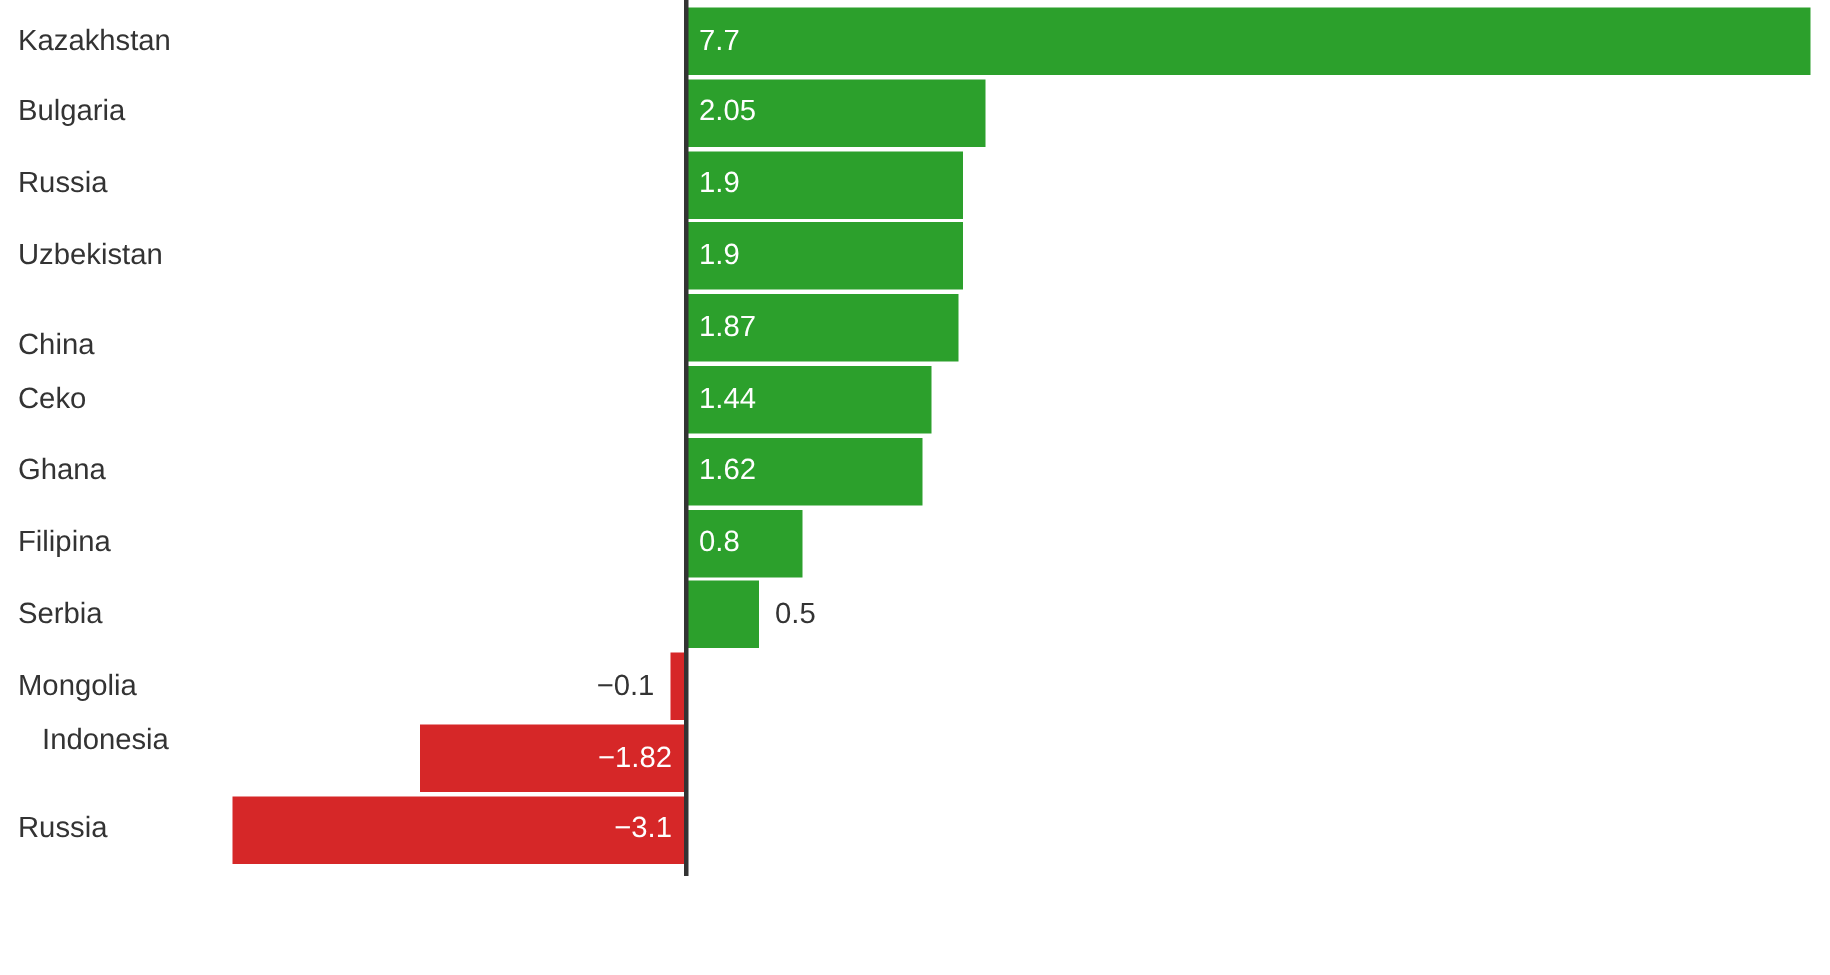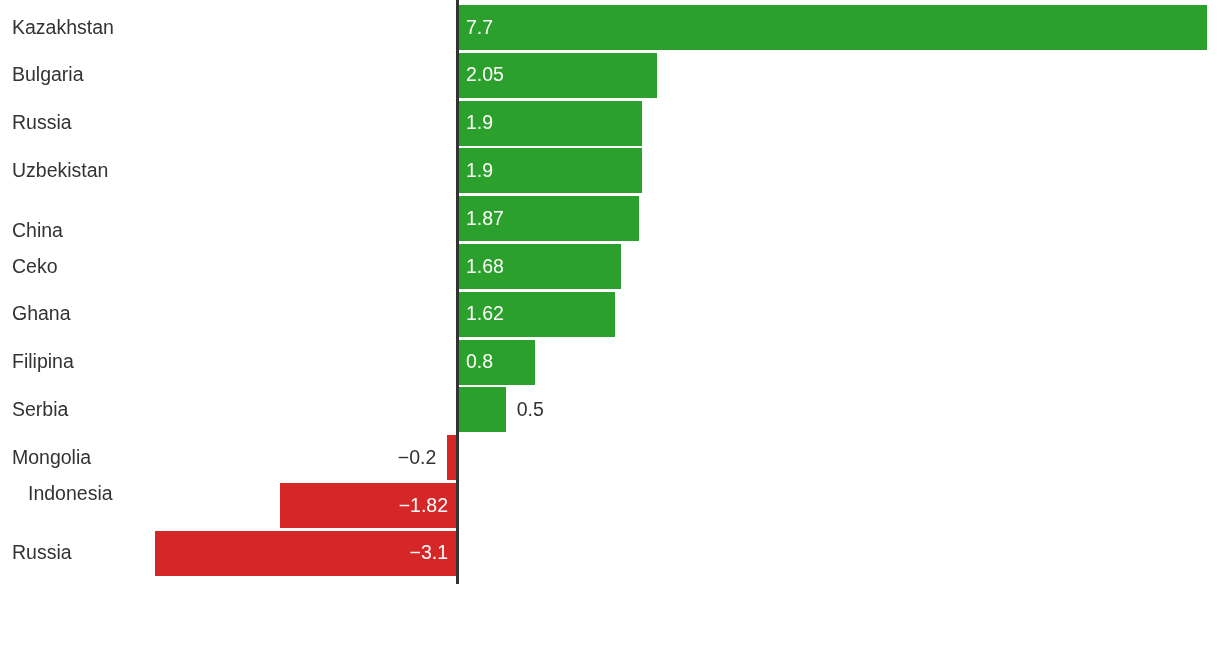--- a/index.html
+++ b/index.html
@@ -115,41 +115,41 @@
           <div class="val-inside" style="top: 160.9px; color: rgb(255, 255, 255); left: 466px;">1.9</div>
         </div>
         <div class="row" style="top: 0px;">
           <div class="cat-label" style="top: 221px;">China</div>
           <div class="bar pos" style="top: 196.2px; height: 45px; width: 182.044px; left: 457px; background: rgb(44, 160, 44);"></div>
           <div class="val-inside" style="top: 208.7px; color: rgb(255, 255, 255); left: 466px;">1.87</div>
         </div>
         <div class="row" style="top: 0px;">
           <div class="cat-label" style="top: 256.5px;">Ceko</div>
           <div class="bar pos" style="top: 244px; height: 45px; width: 163.548px; left: 457px; background: rgb(44, 160, 44);"></div>
-          <div class="val-inside" style="top: 256.5px; color: rgb(255, 255, 255); left: 466px;">1.68</div>
+          <div class="val-inside" style="top: 256.5px; color: rgb(255, 255, 255); left: 466px;">1.44</div>
         </div>
         <div class="row" style="top: 0px;">
           <div class="cat-label" style="top: 304.3px;">Ghana</div>
           <div class="bar pos" style="top: 291.8px; height: 45px; width: 157.707px; left: 457px; background: rgb(44, 160, 44);"></div>
           <div class="val-inside" style="top: 304.3px; color: rgb(255, 255, 255); left: 466px;">1.62</div>
         </div>
         <div class="row" style="top: 0px;">
           <div class="cat-label" style="top: 352.1px;">Filipina</div>
           <div class="bar pos" style="top: 339.6px; height: 45px; width: 77.88px; left: 457px; background: rgb(44, 160, 44);"></div>
           <div class="val-inside" style="top: 352.1px; color: rgb(255, 255, 255); left: 466px;">0.8</div>
         </div>
         <div class="row" style="top: 0px;">
           <div class="cat-label" style="top: 399.9px;">Serbia</div>
           <div class="bar pos" style="top: 387.4px; height: 45px; width: 48.675px; left: 457px; background: rgb(44, 160, 44);"></div>
           <div class="val-outside" style="top: 399.9px; color: rgb(51, 51, 51); left: 516.675px;">0.5</div>
         </div>
         <div class="row" style="top: 0px;">
           <div class="cat-label" style="top: 447.7px;">Mongolia</div>
           <div class="bar neg" style="top: 435.2px; height: 45px; width: 9.735px; left: 447.265px; background: rgb(214, 39, 40);"></div>
-          <div class="val-outside" style="top: 447.7px; color: rgb(51, 51, 51); left: 0px; width: 436.265px; text-align: right;">−0.2</div>
+          <div class="val-outside" style="top: 447.7px; color: rgb(51, 51, 51); left: 0px; width: 436.265px; text-align: right;">−0.1</div>
         </div>
         <div class="row" style="top: 0px;">
           <div class="cat-label" style="top: 484px; margin-left: 16px;">Indonesia</div>
           <div class="bar neg" style="top: 483px; height: 45px; width: 177.177px; left: 279.823px; background: rgb(214, 39, 40);"></div>
           <div class="val-inside" style="top: 495.5px; color: rgb(255, 255, 255); left: 0px; width: 448px; text-align: right;">−1.82</div>
         </div>
         <div class="row" style="top: 0px;">
           <div class="cat-label" style="top: 543.3px;">Russia</div>
           <div class="bar neg" style="top: 530.8px; height: 45px; width: 301.785px; left: 155.215px; background: rgb(214, 39, 40);"></div>
           <div class="val-inside" style="top: 543.3px; color: rgb(255, 255, 255); left: 0px; width: 448px; text-align: right;">−3.1</div>

